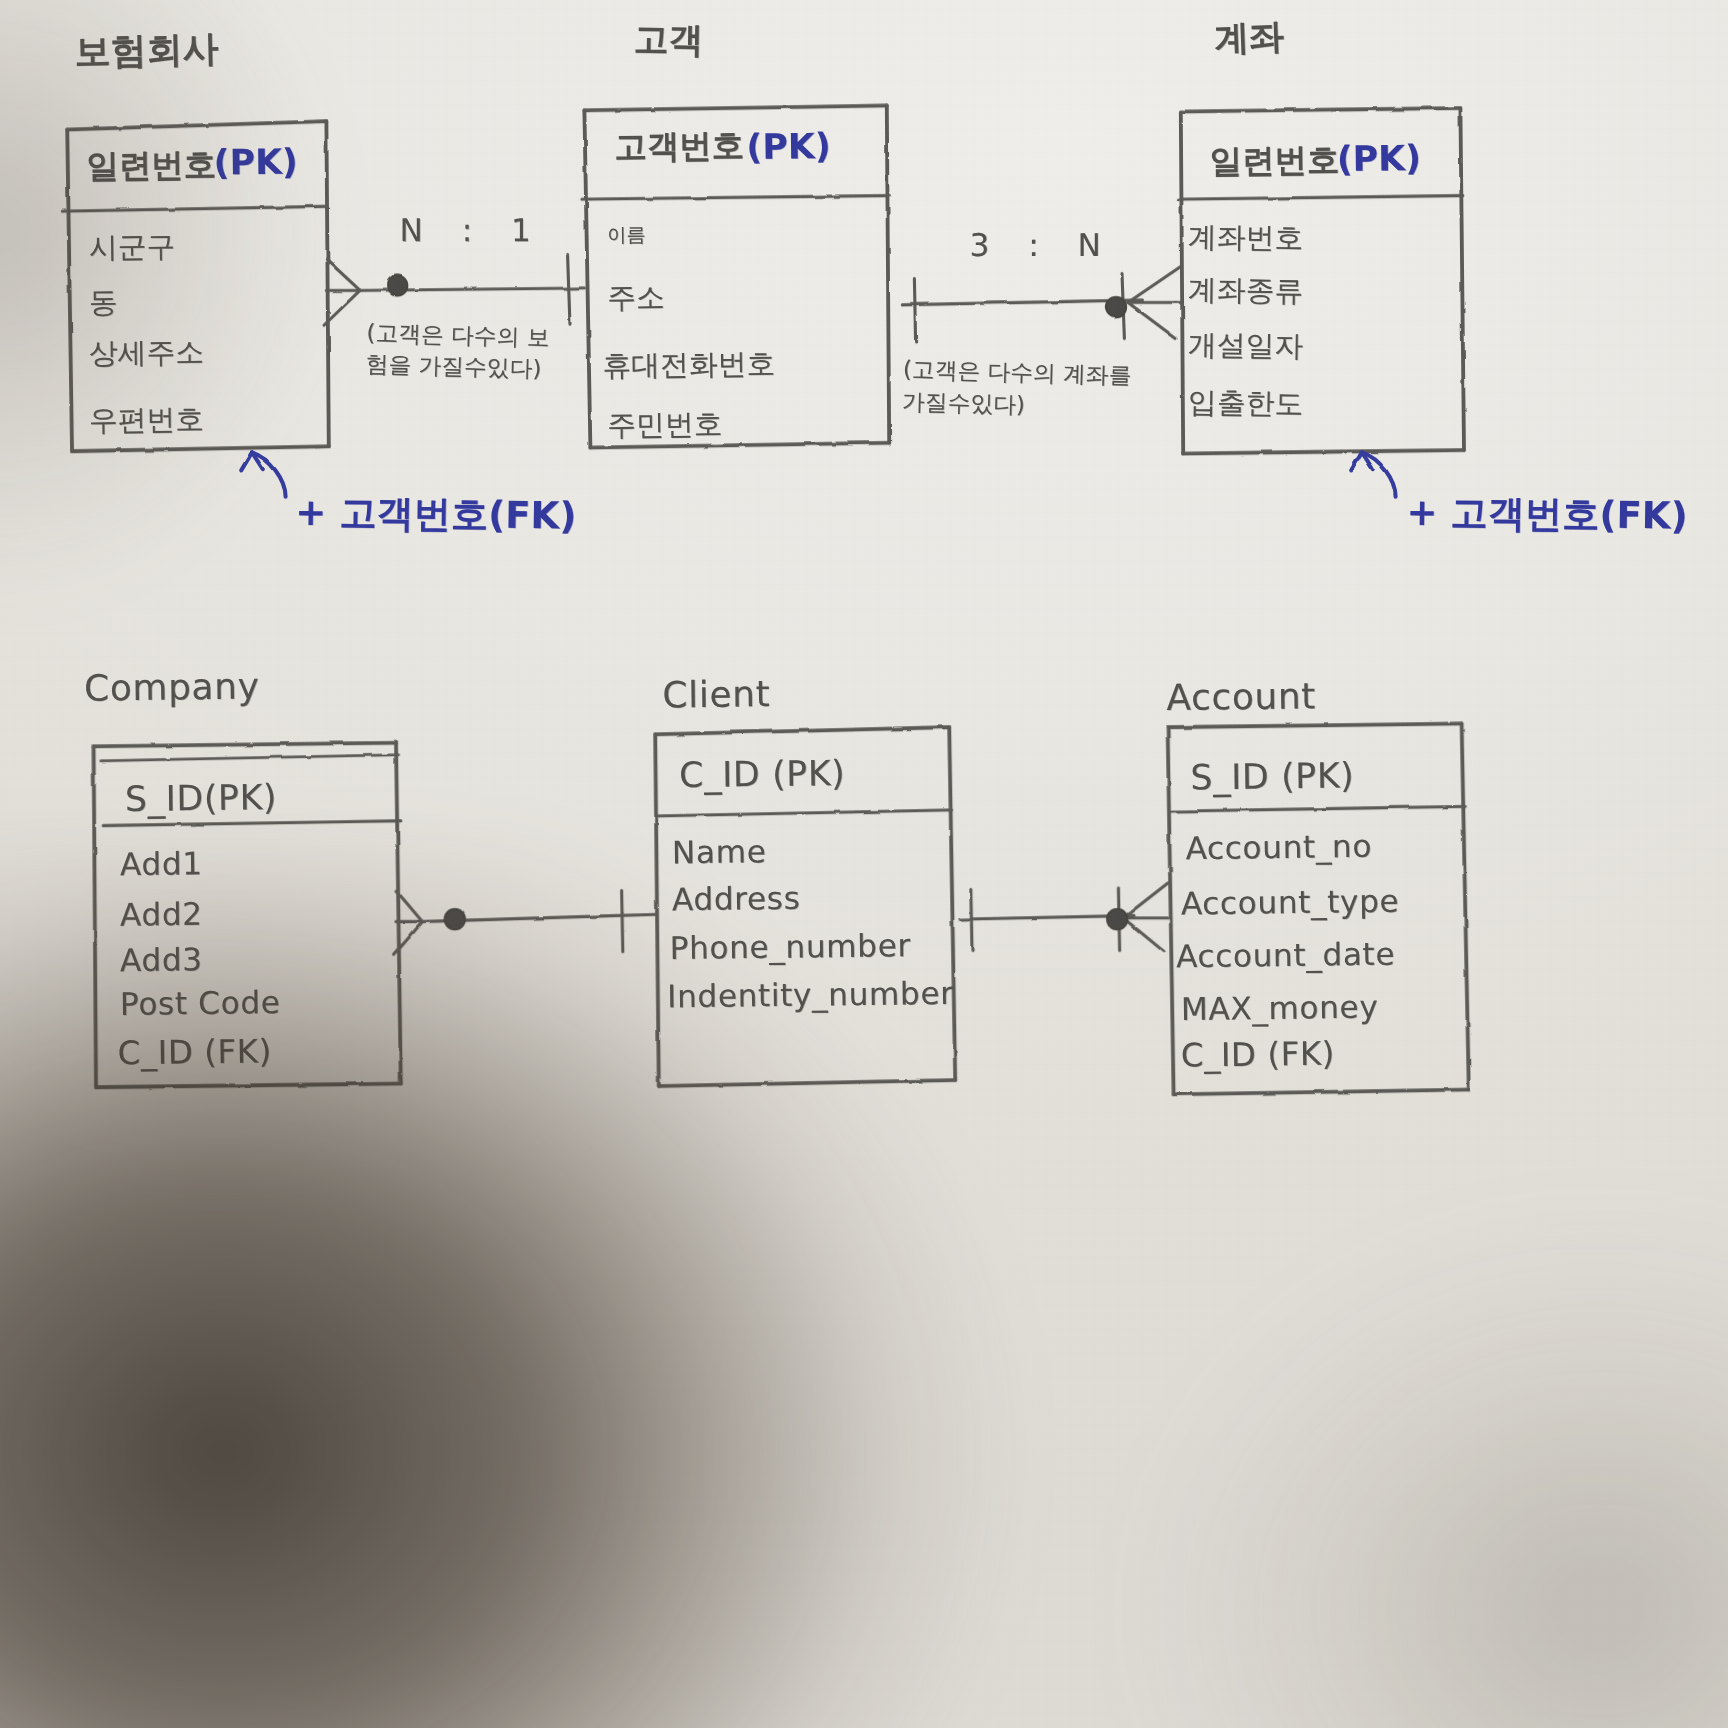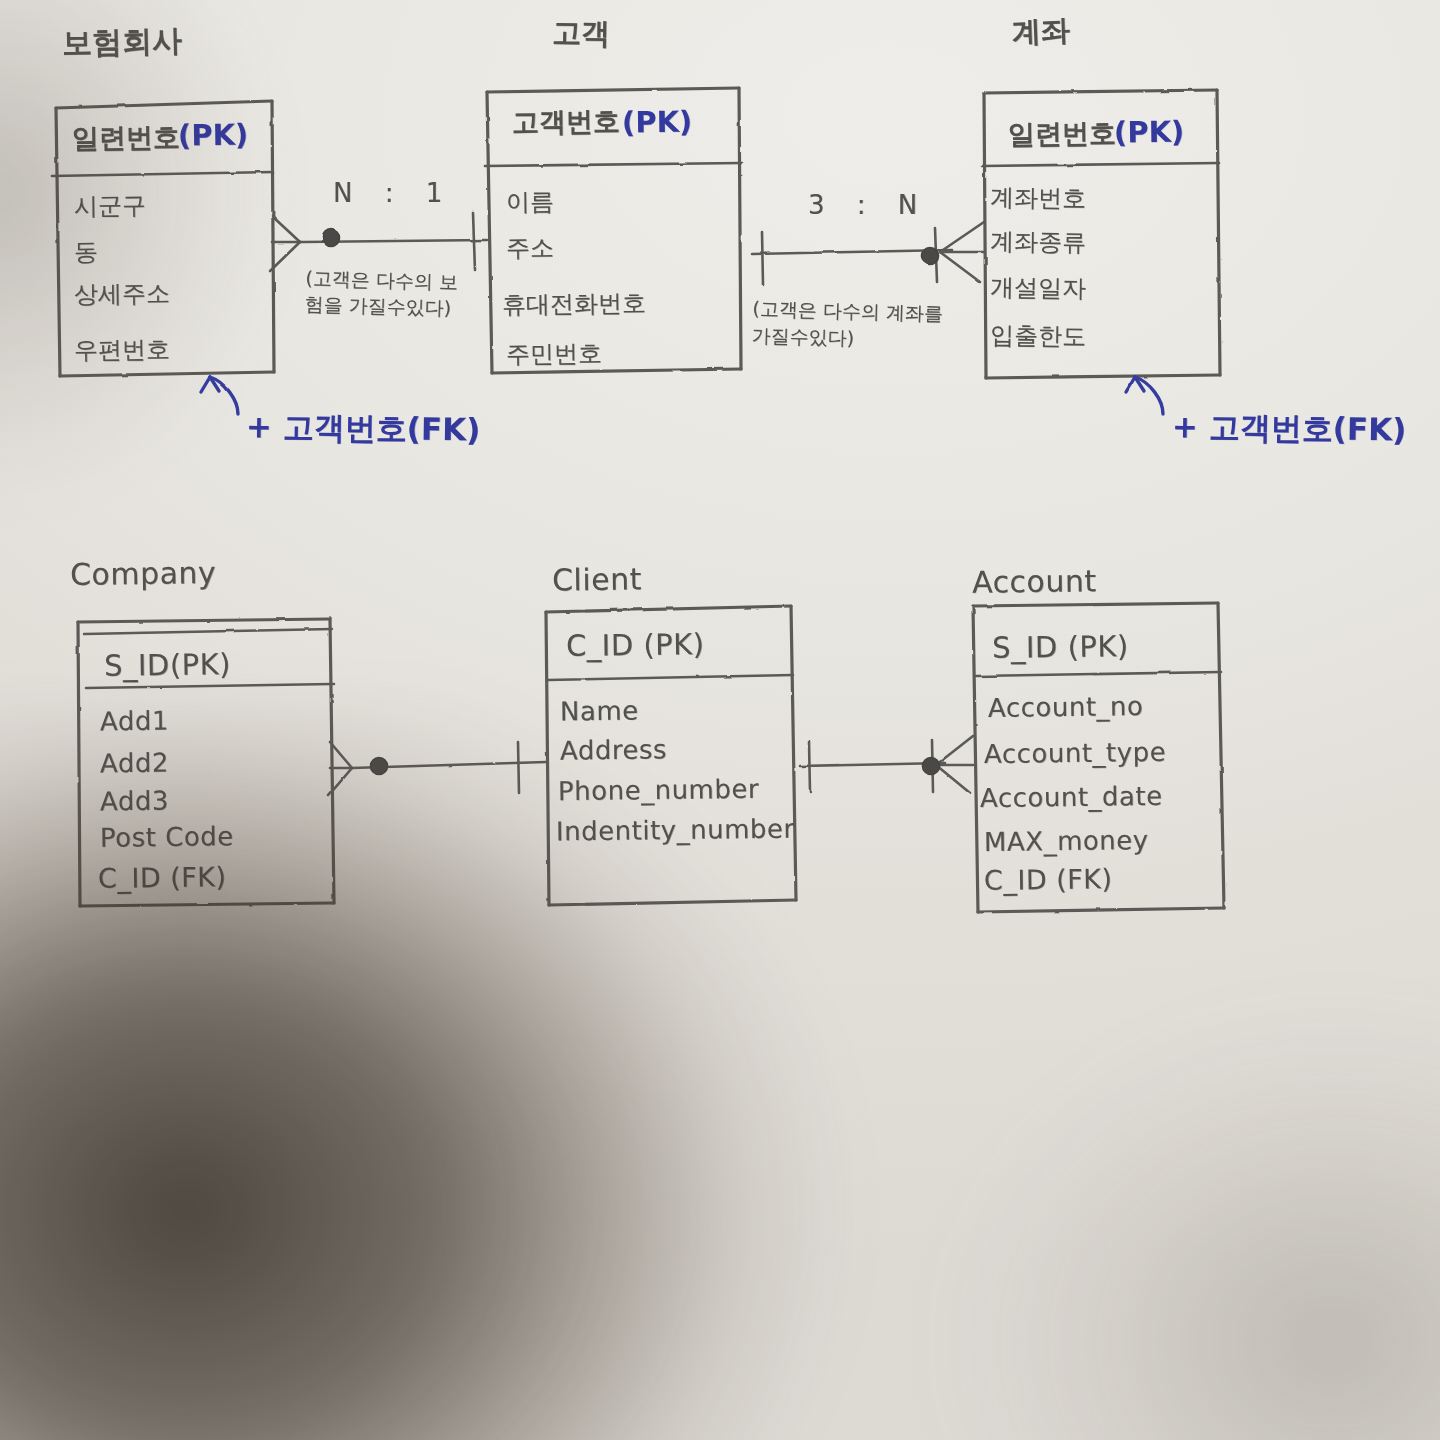--- a/index.html
+++ b/index.html
@@ -239,24 +239,24 @@
 
     <div class="hw kr pencil tilt1" style="left:62px; top:22px; font-size:30px; font-weight:700;">보험회사</div>
     <div class="hw kr pencil tilt2" style="left:72px; top:120px; font-size:27px; font-weight:700;">일련번호</div>
     <div class="hw kr blue tilt2" style="left:178px; top:118px; font-size:29px; font-weight:700;">(PK)</div>
     <div class="hw kr pencil tilt2" style="left:74px; top:190px; font-size:24px;">시군구</div>
     <div class="hw kr pencil tilt2" style="left:74px; top:236px; font-size:24px;">동</div>
     <div class="hw kr pencil tilt2" style="left:74px; top:278px; font-size:24px;">상세주소</div>
     <div class="hw kr pencil tilt2" style="left:74px; top:334px; font-size:24px;">우편번호</div>
     <div class="hw kr blue tilt3" style="left:246px; top:408px; font-size:31px; font-weight:700;">+ 고객번호(FK)</div>
 
-    <div class="hw kr pencil tilt3" style="left:528px; top:14px; font-size:29px; font-weight:700;margin-left:24px;">고객</div>
+    <div class="hw kr pencil tilt3" style="left:528px; top:14px; font-size:29px; font-weight:700;">고객</div>
     <div class="hw kr pencil tilt2" style="left:512px; top:104px; font-size:27px; font-weight:700;">고객번호</div>
     <div class="hw kr blue tilt2" style="left:622px; top:105px; font-size:29px; font-weight:700;">(PK)</div>
-    <div class="hw kr pencil tilt2" style="left:506px; top:186px; font-size:24px;">이름</div>
+    <div class="hw kr pencil tilt2" style="left:506px; top:186px; font-size:16px;">이름</div>
     <div class="hw kr pencil tilt2" style="left:506px; top:232px; font-size:24px;">주소</div>
     <div class="hw kr pencil tilt2" style="left:502px; top:288px; font-size:24px;">휴대전화번호</div>
     <div class="hw kr pencil tilt2" style="left:506px; top:338px; font-size:24px;">주민번호</div>
 
     <div class="hw kr pencil tilt4" style="left:1012px; top:12px; font-size:29px; font-weight:700;">계좌</div>
     <div class="hw kr pencil tilt2" style="left:1008px; top:116px; font-size:27px; font-weight:700;">일련번호</div>
     <div class="hw kr blue tilt2" style="left:1114px; top:115px; font-size:29px; font-weight:700;">(PK)</div>
     <div class="hw kr pencil tilt3" style="left:990px; top:182px; font-size:24px;">계좌번호</div>
     <div class="hw kr pencil tilt3" style="left:990px; top:226px; font-size:24px;">계좌종류</div>
     <div class="hw kr pencil tilt3" style="left:990px; top:272px; font-size:24px;">개설일자</div>

